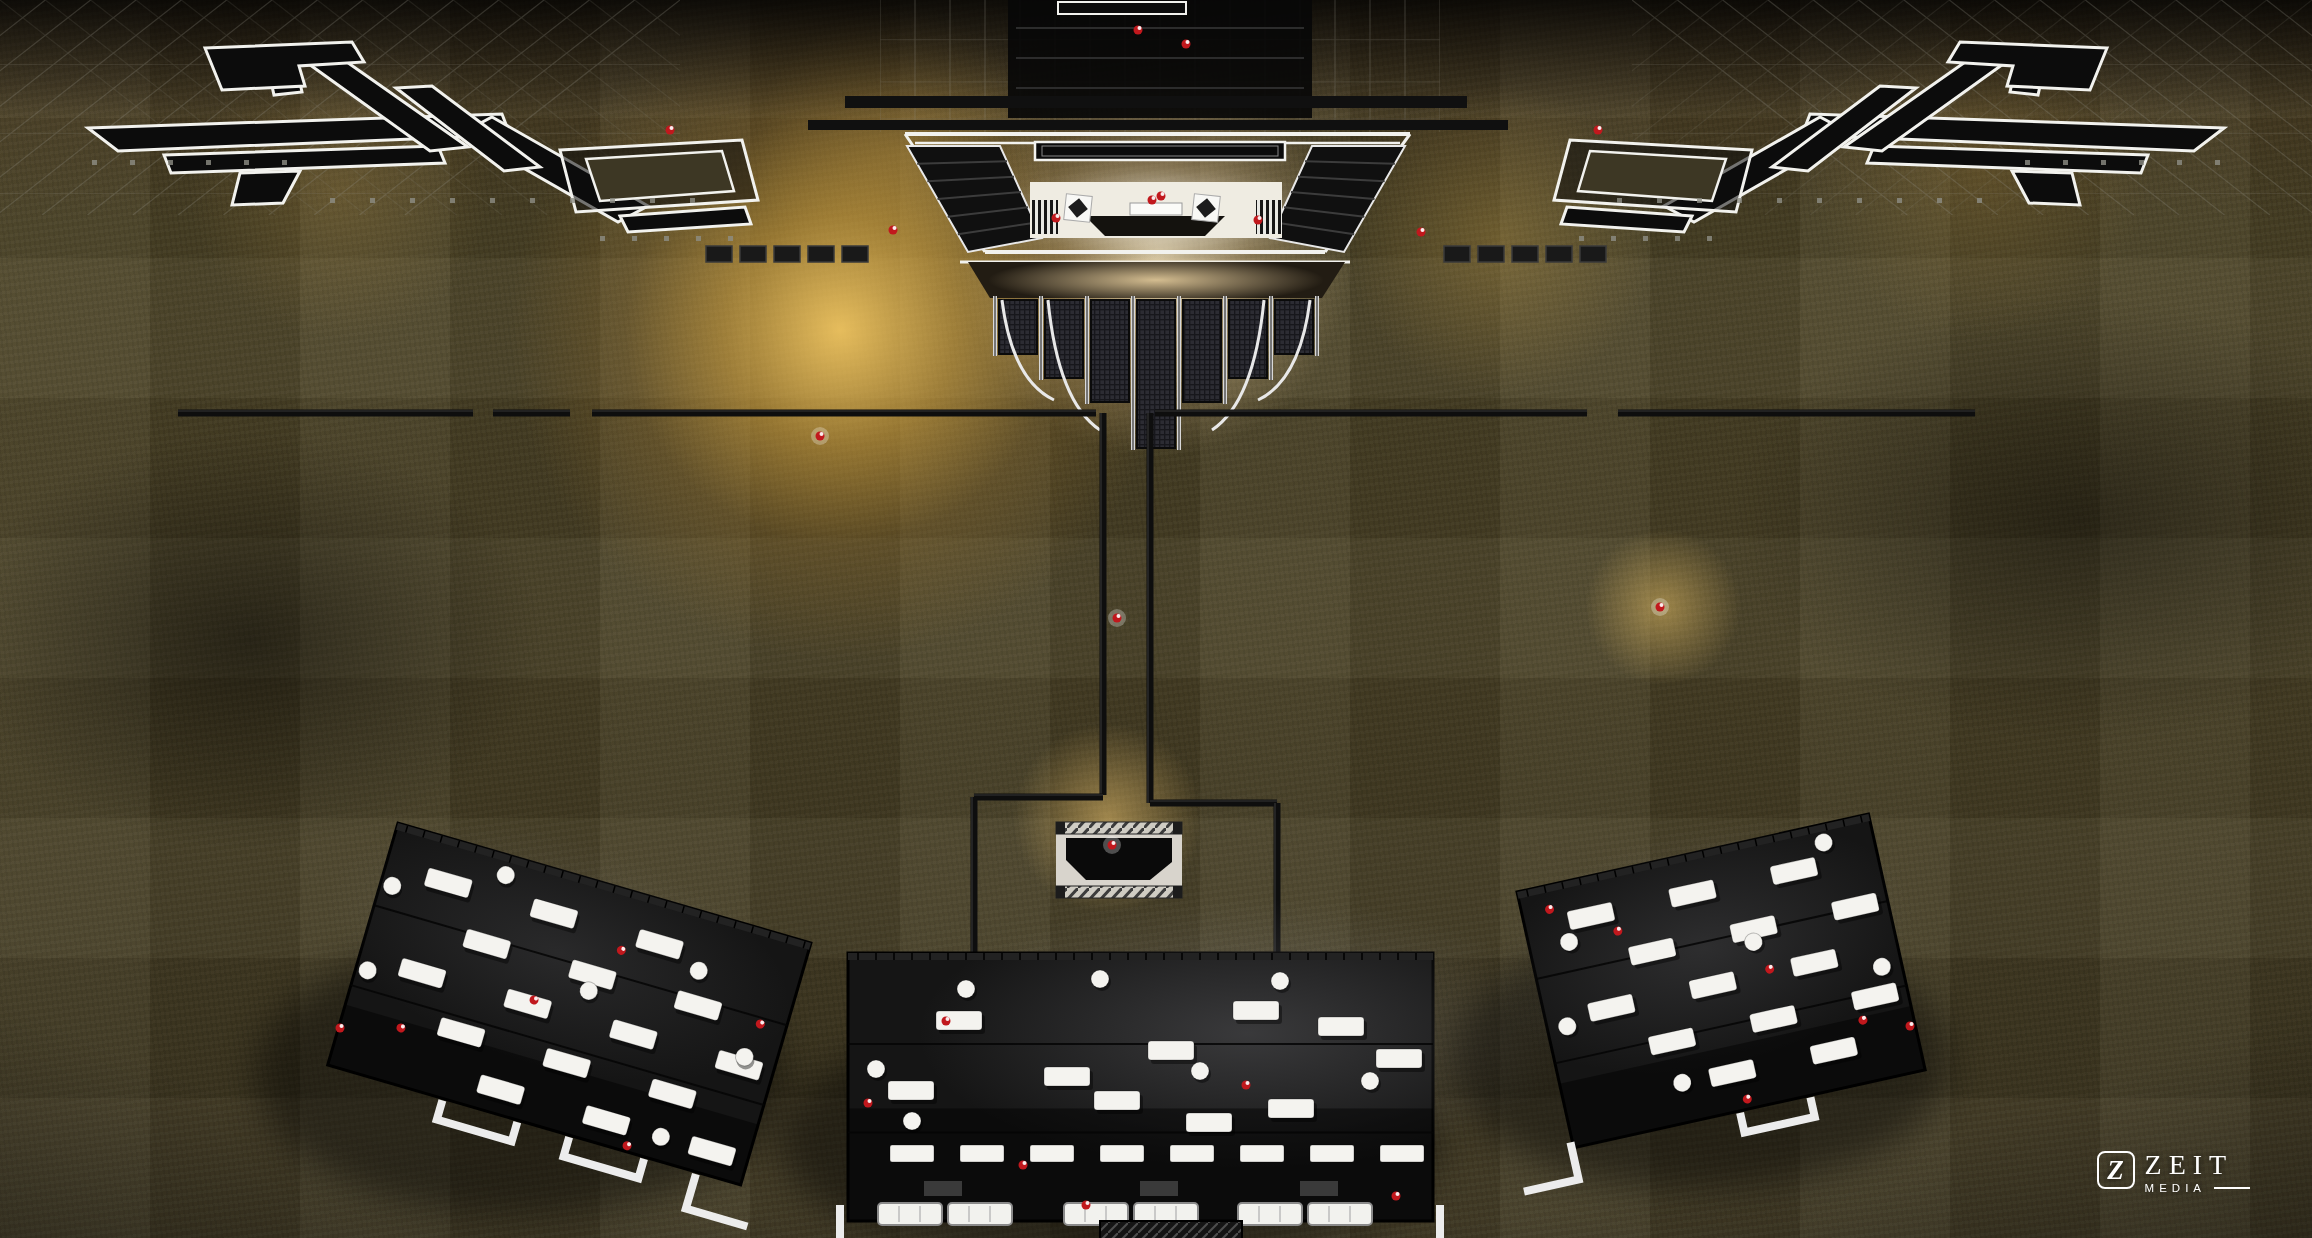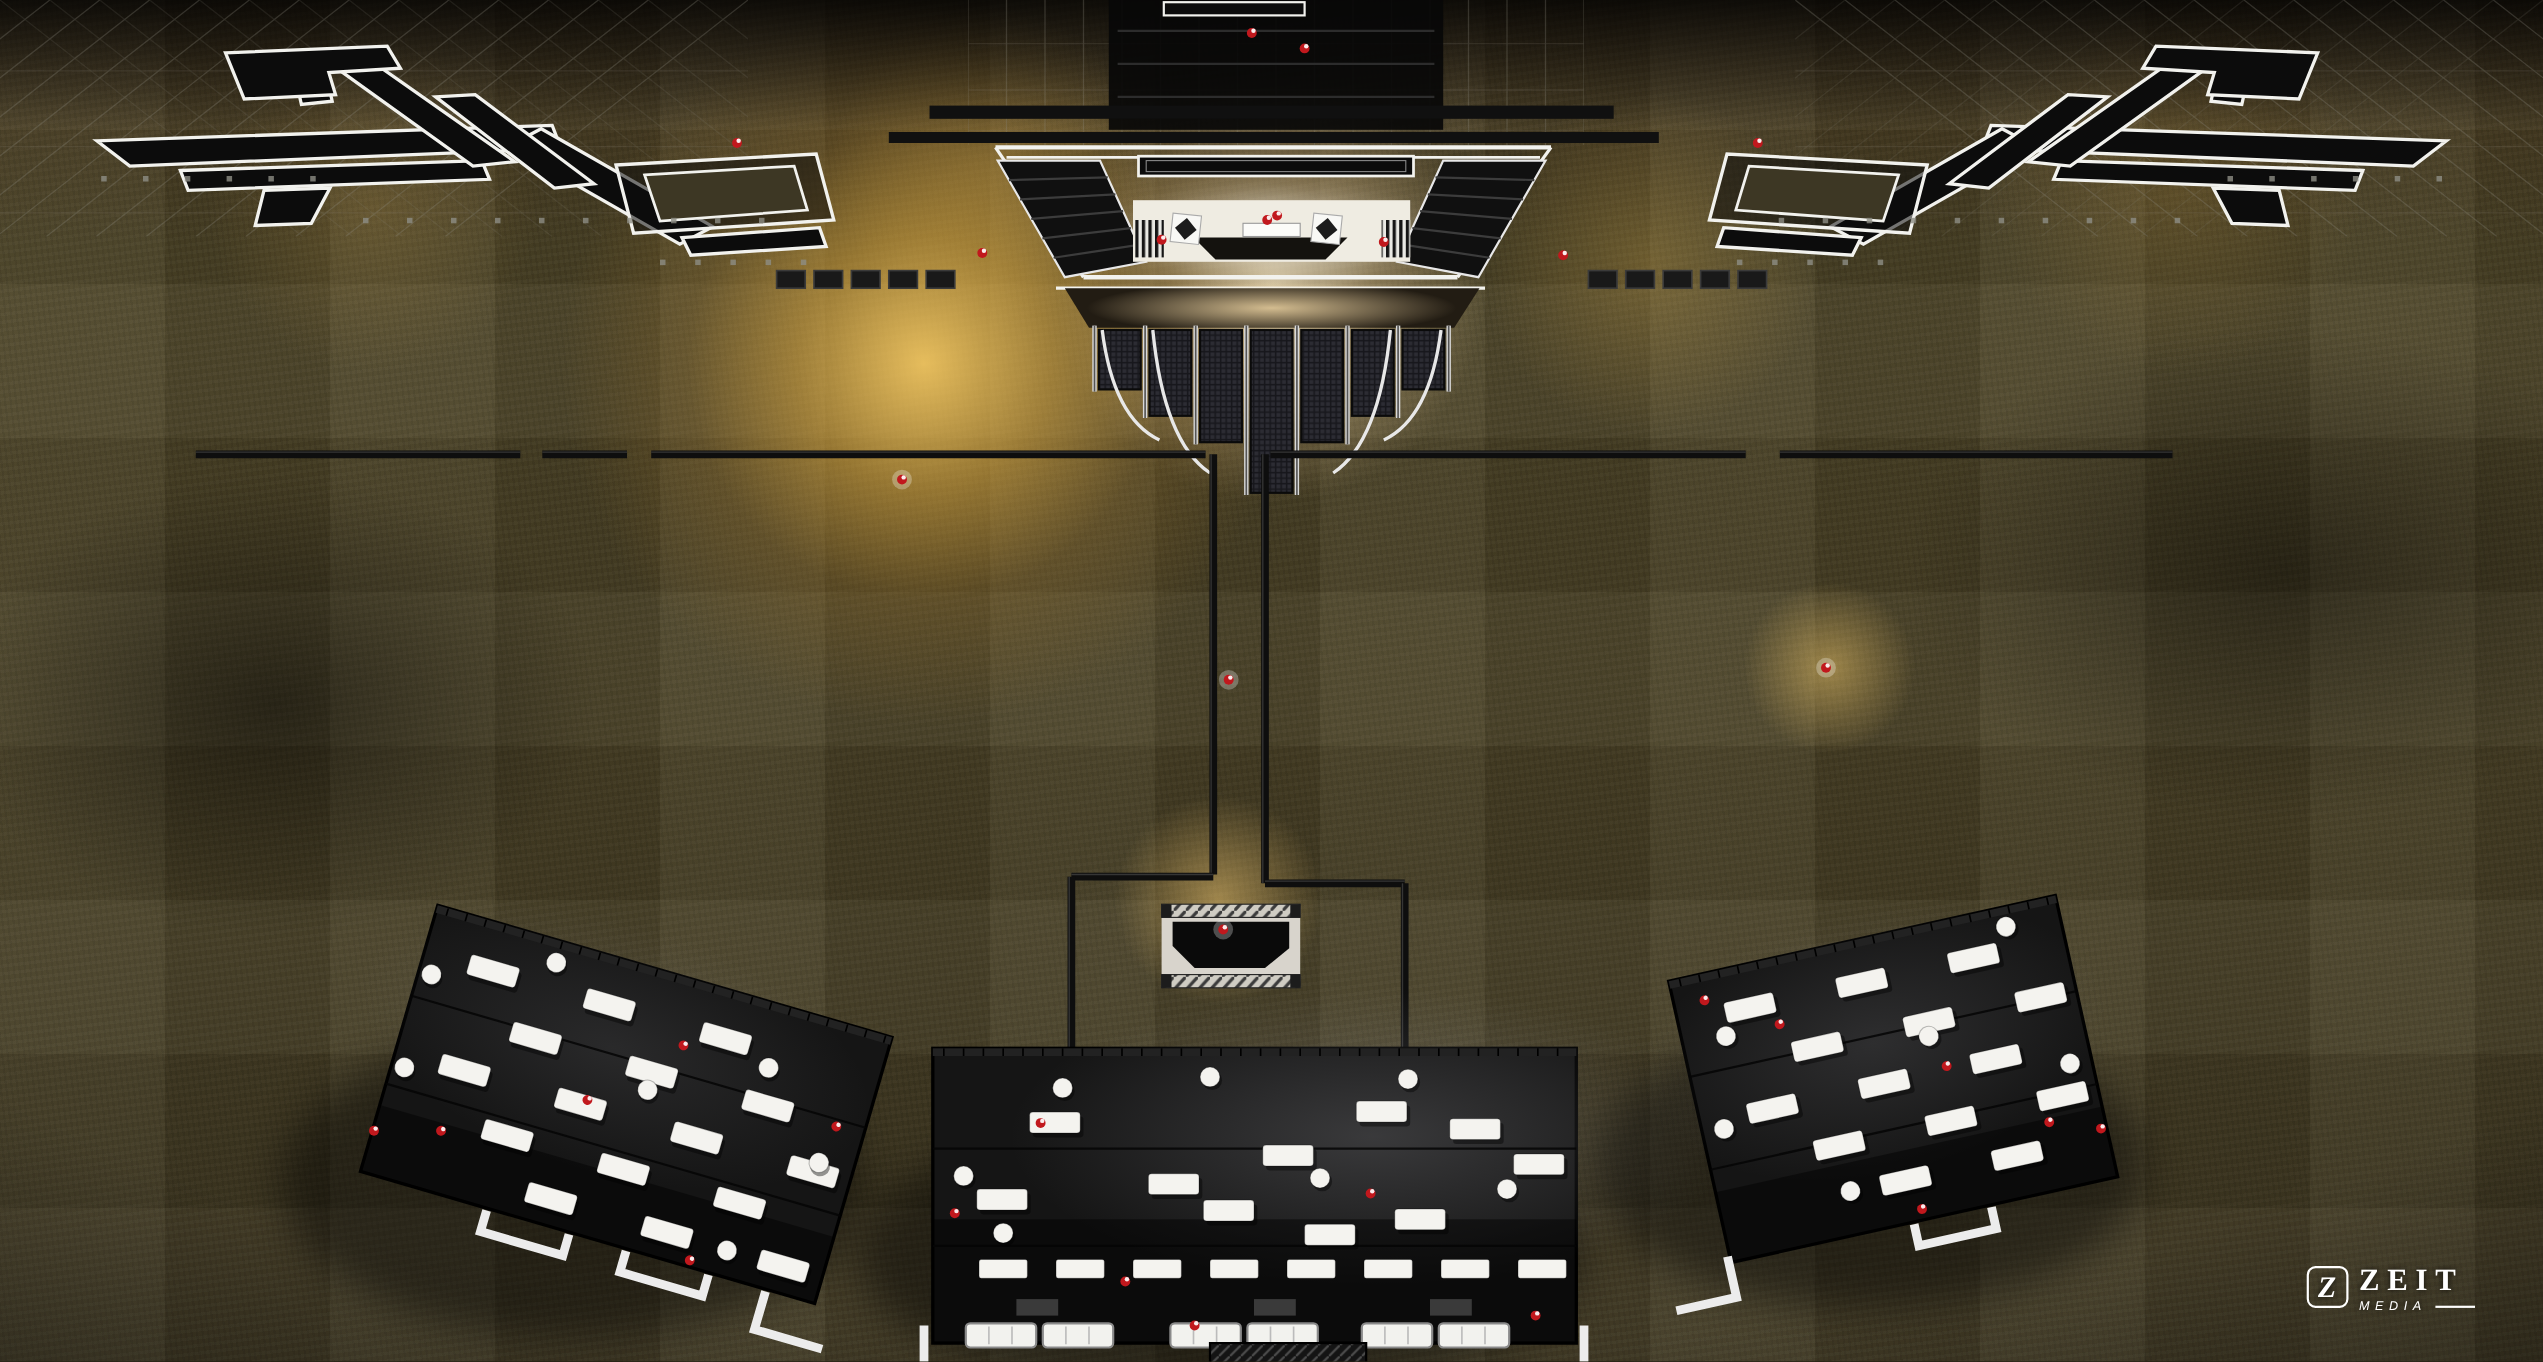--- a/index.html
+++ b/index.html
@@ -23,22 +23,22 @@
       repeating-linear-gradient(83deg, rgba(0,0,0,0.07) 0 2px, rgba(0,0,0,0) 2px 5px),
       repeating-linear-gradient(-7deg, rgba(255,255,235,0.028) 0 3px, rgba(0,0,0,0) 3px 7px),
       linear-gradient(180deg,#43351d 0%, #4a4226 18%, #473f25 55%, #3c3520 100%);
   }
   #scene{position:absolute;inset:0;}
   
   .logo{position:absolute;right:62px;bottom:44px;display:flex;align-items:flex-start;gap:10px;color:#fff;
         text-shadow:0 0 6px rgba(0,0,0,.8);}
   .logo-icon{width:34px;height:34px;border:2.5px solid #fff;border-radius:8px;display:flex;align-items:center;justify-content:center;
         font-family:"Liberation Serif",serif;font-style:italic;font-weight:bold;font-size:27px;line-height:1;}
-  .logo-name{font-family:"Liberation Serif",serif;font-weight:bold;font-size:28px;letter-spacing:7px;line-height:1;}
-  .logo-sub{display:flex;align-items:center;gap:8px;margin-top:3px;font-style:italic;}
+  .logo-name{font-family:"Liberation Serif",serif;font-weight:normal;font-size:28px;letter-spacing:7px;line-height:1;}
+  .logo-sub{display:flex;align-items:center;gap:8px;margin-top:3px;}
   .logo-sub .t{font-size:11.5px;letter-spacing:5px;font-family:"Liberation Sans",sans-serif;}
   .logo-dash{display:inline-block;width:36px;height:2px;background:#fff;}
 </style>
 </head>
 <body>
 
 <div id="viewport">
   <div id="grass"></div>
 
   <svg id="scene" width="2312" height="1238" viewBox="0 0 2312 1238">

